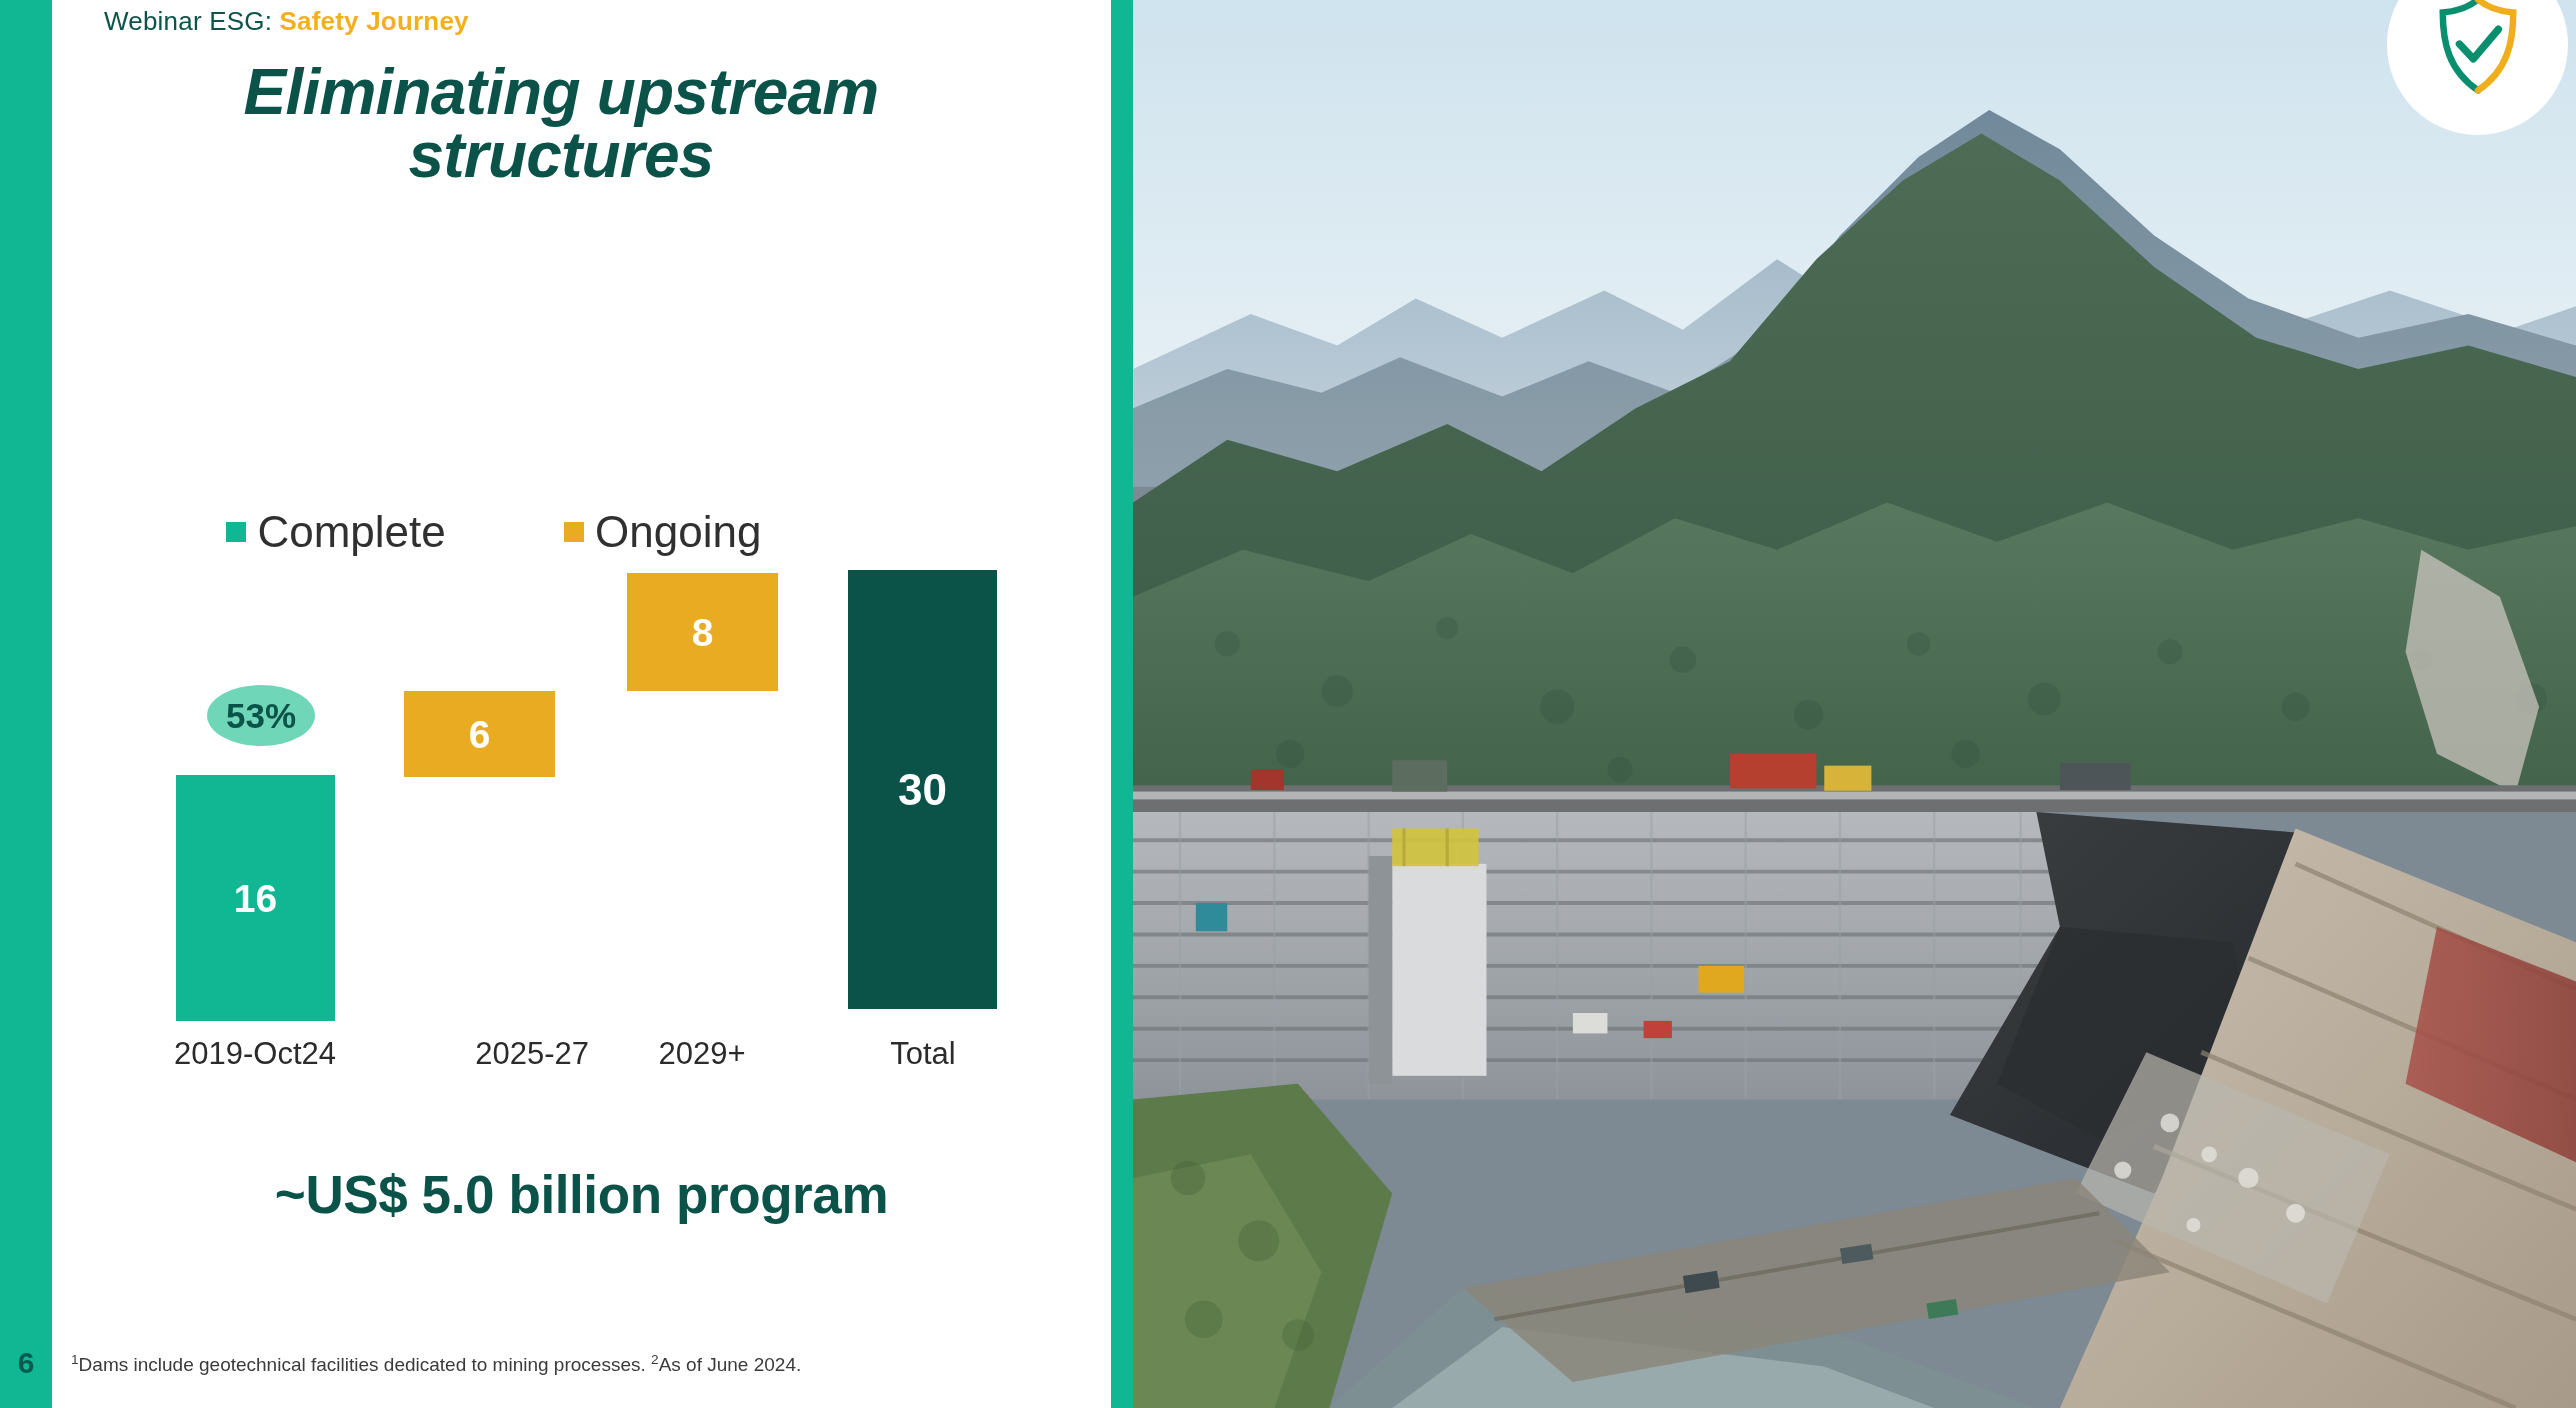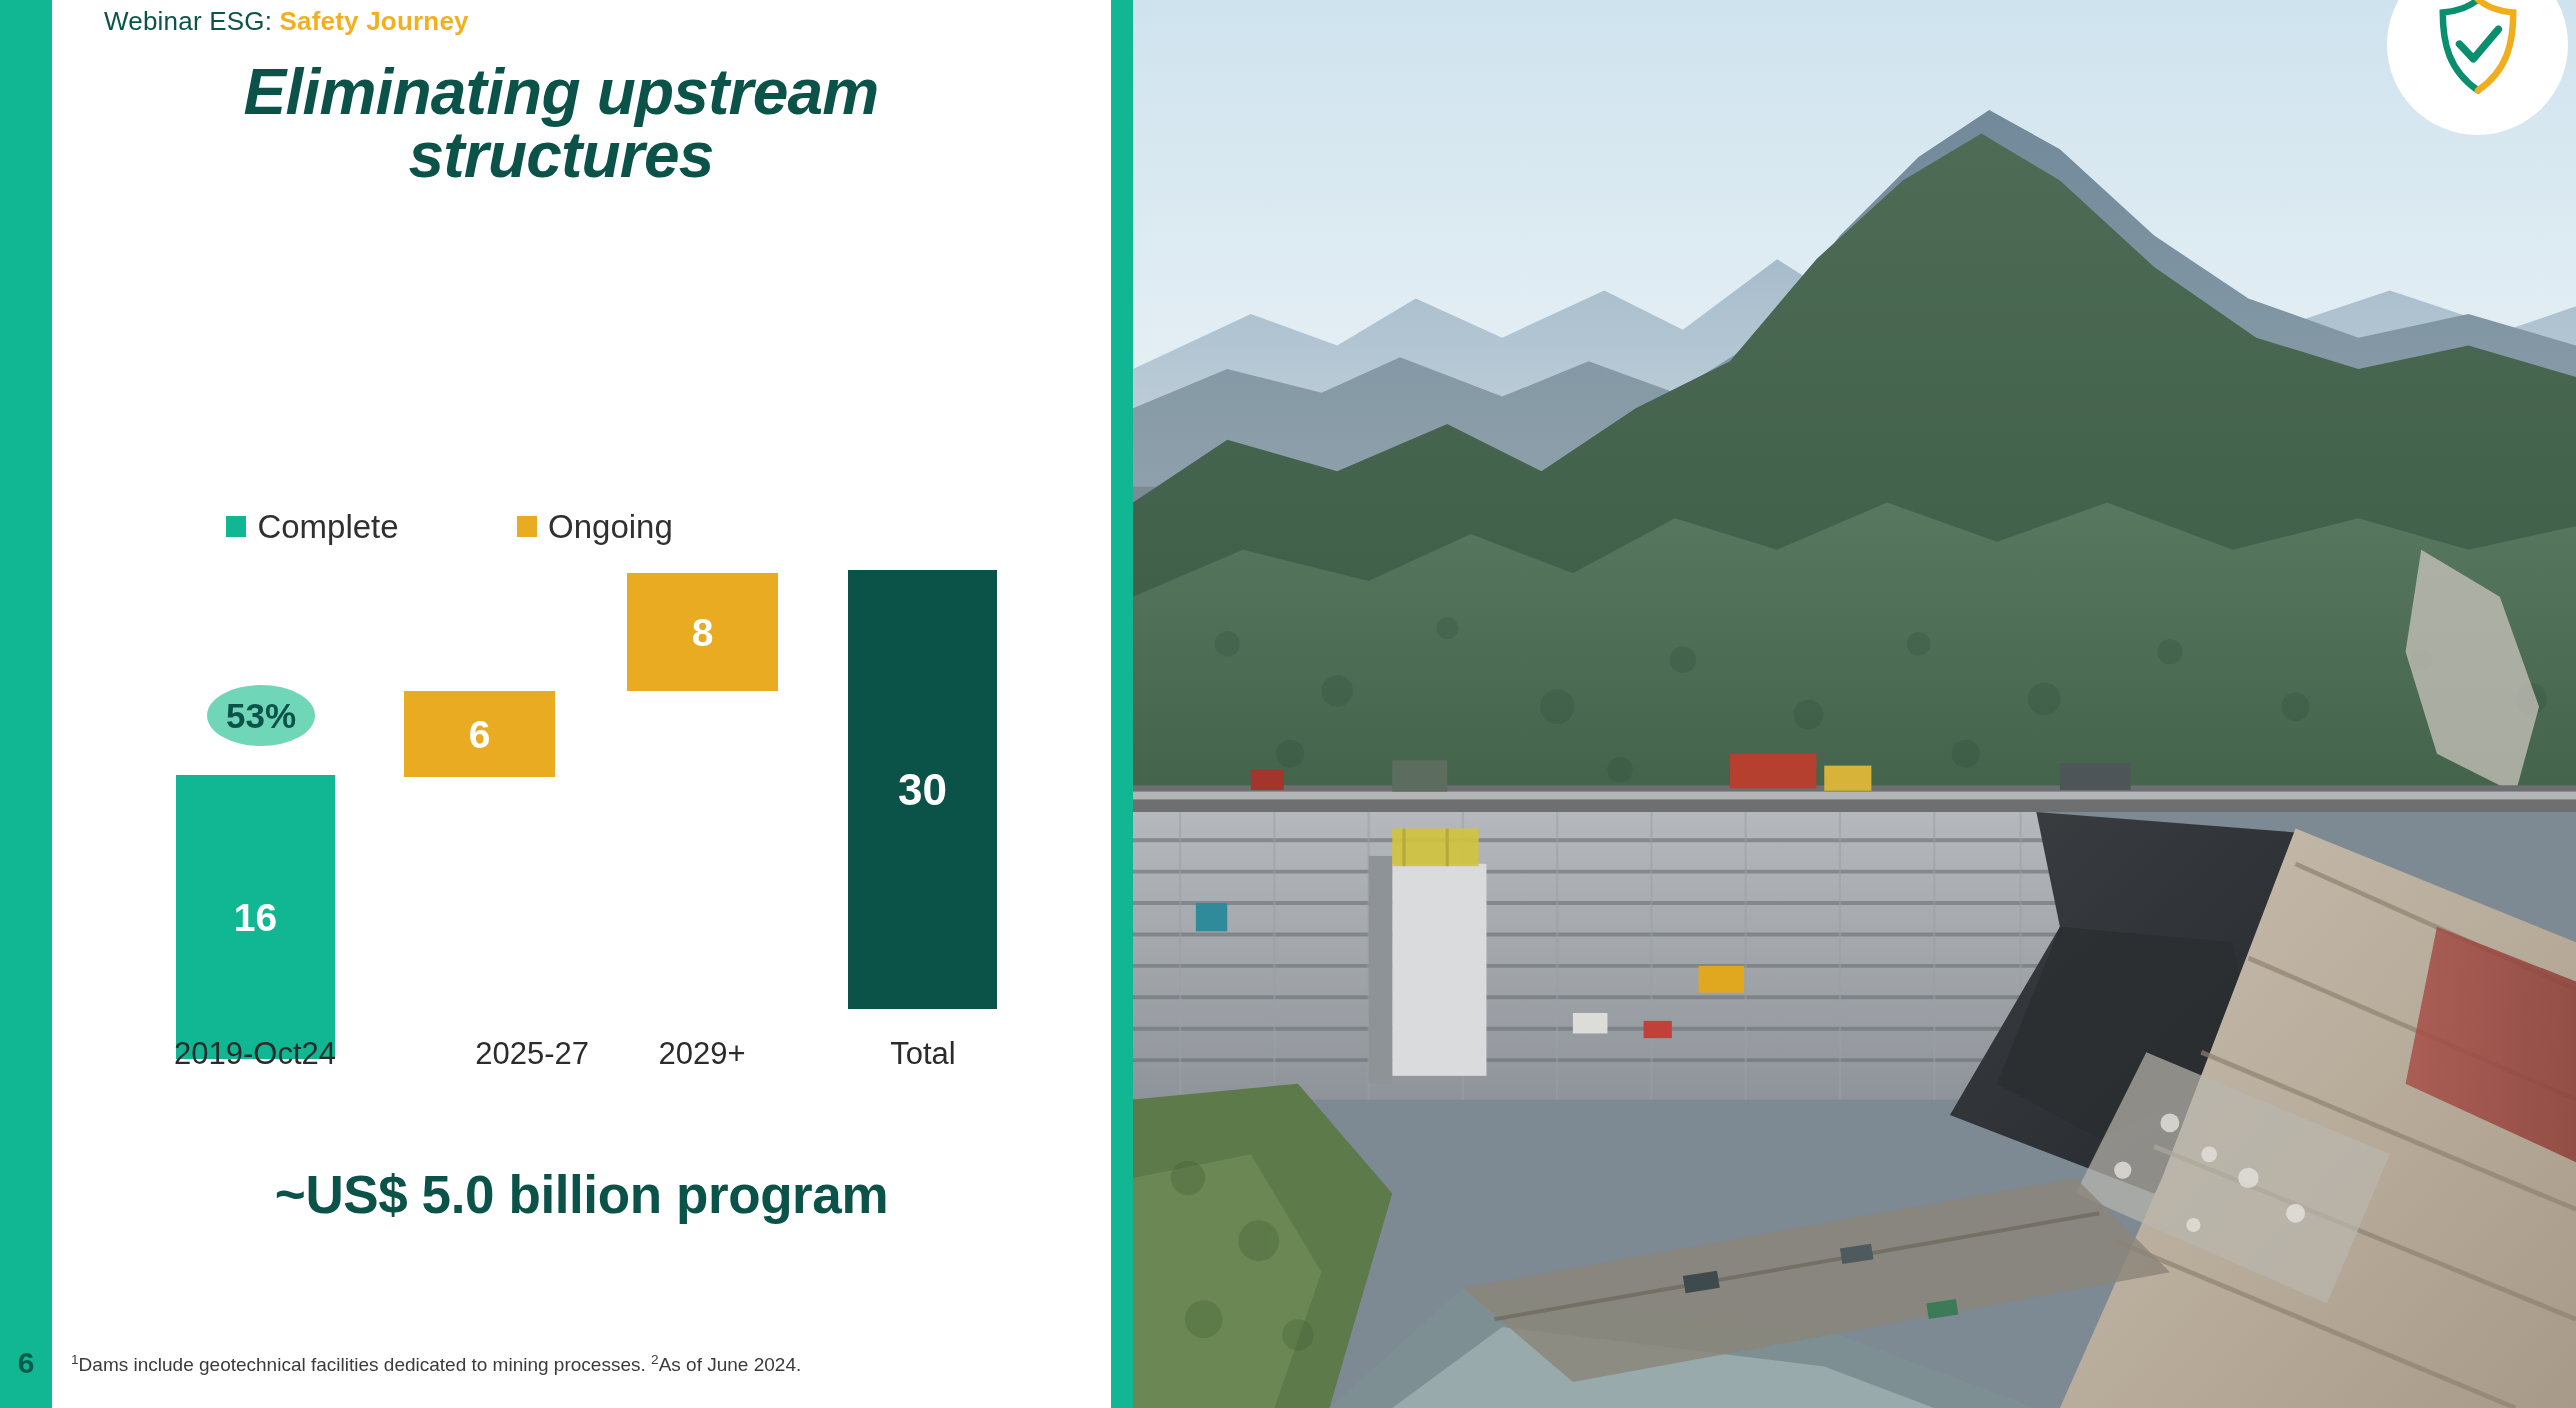--- a/index.html
+++ b/index.html
@@ -25,21 +25,21 @@
 
   
   .chart-head{position:absolute;left:104px;top:324px;width:990px;
     font-size:46px;font-weight:bold;color:#0b5349;letter-spacing:-0.4px;}
   .chart-head sup{font-size:.55em;vertical-align:super;}
 
   
   .legend{position:absolute;left:226px;top:510px;display:flex;align-items:center;gap:118px;}
   .leg-item{display:flex;align-items:center;gap:11px;}
   .leg-sq{width:20.4px;height:20.4px;display:block;}
-  .leg-txt{font-size:33px;color:#303030;line-height:1;}
+  .leg-txt{font-size:44px;color:#303030;line-height:1;}
 
   
   .plot{position:absolute;left:0;top:0;width:1111px;height:1408px;pointer-events:none;}
   .bar{position:absolute;display:flex;align-items:center;justify-content:center;}
   .bar .val{font-size:39px;font-weight:bold;color:#ffffff;line-height:1;}
   .bar.total .val{font-size:44px;}
   .badge{position:absolute;display:flex;align-items:center;justify-content:center;
     border-radius:50%;background:#6fd7b8;}
   .badge span{font-size:35px;font-weight:bold;color:#0b5349;line-height:1;}
   .cat{position:absolute;text-align:center;font-size:31px;color:#2b2b2b;line-height:1;}
@@ -95,21 +95,21 @@
       <span class="leg-txt">Complete</span>
     </div>
     <div class="leg-item">
       <span class="leg-sq" id="leg-sq-1" style="background: rgb(232, 171, 33);"></span>
       <span class="leg-txt">Ongoing</span>
     </div>
   </div>
 
   <div class="plot">
 
-    <div class="bar" id="bar-0" style="left:176px;top:775px;width:159px;height:284px;background:#10b792;">
+    <div class="bar" id="bar-0" style="left:176px;top:775px;width:159px;height:246px;background:#10b792;">
       <span class="val">16</span>
     </div>
 
     <div class="bar" id="bar-1" style="left:404px;top:691px;width:151px;height:86px;background:#e8ab21;">
       <span class="val">6</span>
     </div>
 
     <div class="bar" id="bar-2" style="left:627px;top:573px;width:151px;height:118px;background:#e8ab21;">
       <span class="val">8</span>
     </div>

